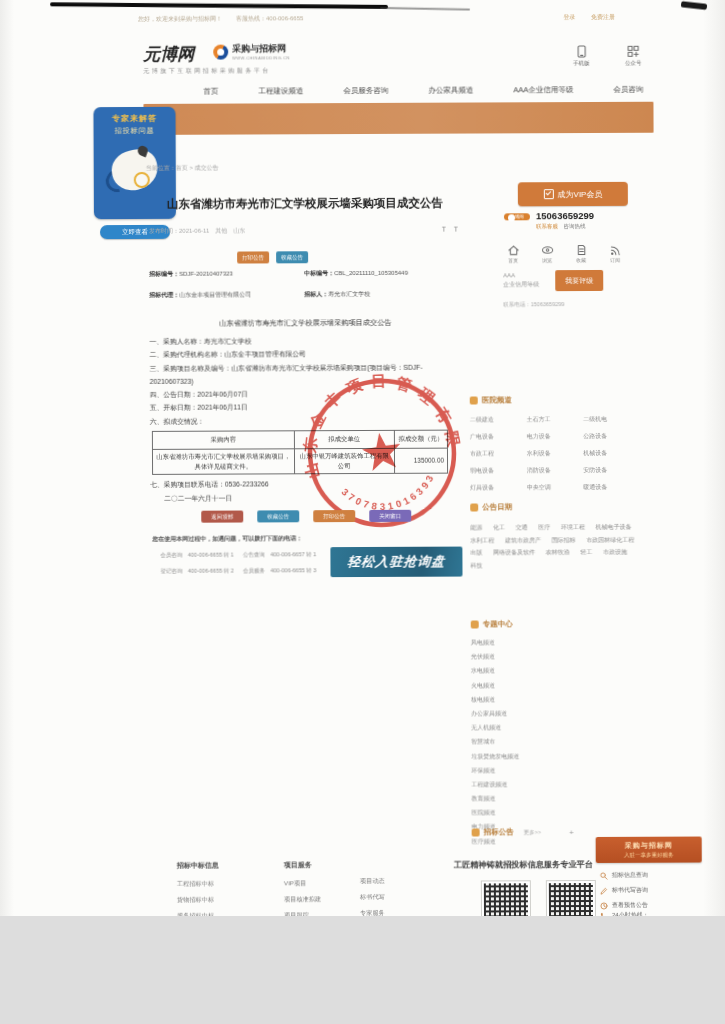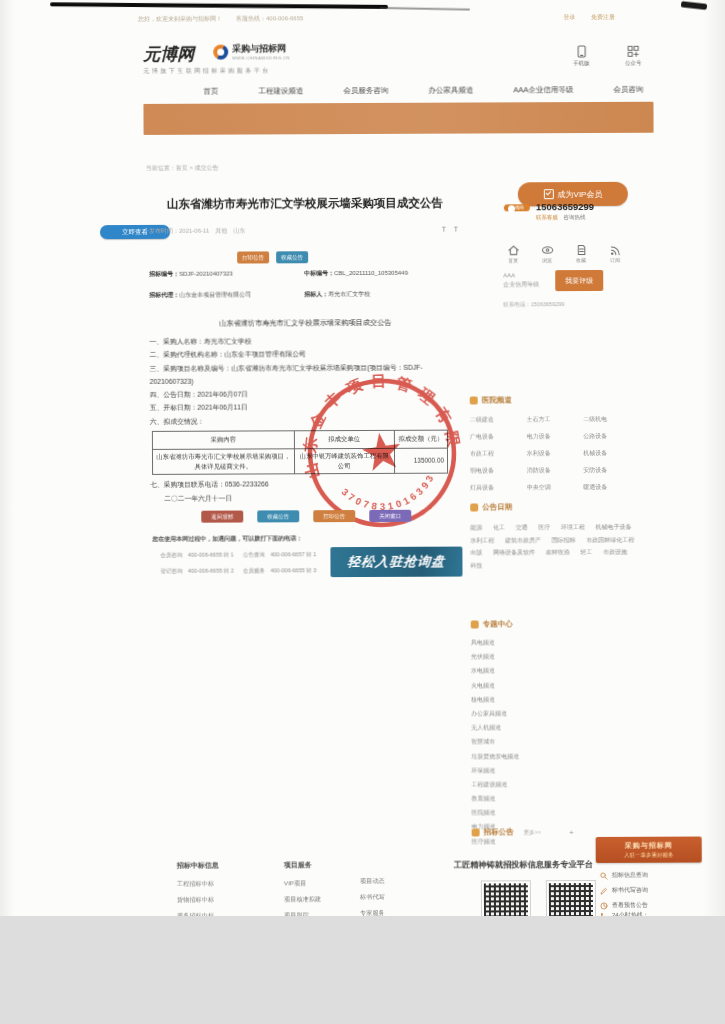--- a/index.html
+++ b/index.html
@@ -37,28 +37,28 @@
   .badge .l1{font-size:8px;font-weight:bold;color:#f4c04a;letter-spacing:1px;}
   .badge .l2{font-size:7px;color:#ffe9a8;margin-top:2px;letter-spacing:1px;}
   .cat{margin:8px auto 0;width:54px;height:50px;position:relative;}
   .cat .body{position:absolute;left:4px;top:6px;width:46px;height:40px;background:#f7f5ef;border-radius:50% 45% 55% 50%;transform:rotate(-12deg);}
   .cat .ear{position:absolute;left:30px;top:2px;width:10px;height:10px;background:#3b3b3b;border-radius:50% 50% 0 60%;transform:rotate(20deg);}
   .cat .tail{position:absolute;left:-2px;top:26px;width:16px;height:16px;border:3px solid #1d4f8c;border-radius:50%;border-top-color:transparent;border-right-color:transparent;transform:rotate(30deg);}
   .cat .glass{position:absolute;left:26px;top:28px;width:12px;height:12px;border:2px solid #e8b23c;border-radius:50%;background:rgba(255,255,255,.3);}
   .badge-btn{left:101px;top:224px;width:70px;height:14px;background:#2f86c9;border-radius:8px;color:#fff;font-size:6.5px;line-height:14px;text-align:center;box-shadow:0 1px 1px rgba(0,0,0,.2);cursor:pointer;}
   
   .crumb{left:147px;top:163px;font-size:6px;color:#a6a6a6;}
-  .vip-btn{left:519px;top:183px;width:110px;height:24px;background:#d07a3a;border-radius:12px;color:#fff;font-size:8px;display:flex;align-items:center;justify-content:center;gap:4px;cursor:pointer;box-shadow:0 1px 1px rgba(0,0,0,.15);}
+  .vip-btn{left:519px;top:183px;width:110px;height:24px;background:#d07a3a;border-radius:4px;color:#fff;font-size:8px;display:flex;align-items:center;justify-content:center;gap:4px;cursor:pointer;box-shadow:0 1px 1px rgba(0,0,0,.15);}
   .vip-ico{display:inline-block;width:8px;height:8px;border:1px solid #fff;border-radius:1px;position:relative;}
   .vip-ico::after{content:"";position:absolute;left:1.5px;top:1px;width:4px;height:2px;border-left:1px solid #fff;border-bottom:1px solid #fff;transform:rotate(-45deg);}
   .title{left:150px;top:196px;width:312px;text-align:center;font-size:11.5px;font-weight:bold;color:#1f1f1f;line-height:1.3;}
   .meta{left:150px;top:226px;width:312px;font-size:6px;color:#ababab;display:flex;}
   .meta .fts{margin-left:auto;color:#8a8a8a;font-size:7px;letter-spacing:3px;}
   
-  .contact{left:505px;top:202px;display:flex;gap:6px;align-items:flex-start;}
+  .contact{left:505px;top:211px;display:flex;gap:6px;align-items:flex-start;}
   .contact .pill{margin-top:3px;width:26px;height:7px;background:#d9812f;border-radius:4px;color:#fff;font-size:4.5px;text-align:center;line-height:7px;}
   .contact .ph{font-size:9.5px;font-weight:bold;color:#222;}
   .contact .cap{font-size:5.5px;margin-top:2px;}
   .contact .cap .o{color:#d08a3a;}
   .contact .cap .g{color:#777;margin-left:4px;}
   .tools{left:504px;top:245px;display:flex;gap:14px;}
   .tool{width:20px;text-align:center;font-size:5px;color:#8a8a8a;cursor:pointer;}
   .tool svg{display:block;margin:0 auto 1px;}
   .aaa{left:504px;top:272px;font-size:6px;color:#9a9a9a;line-height:1.5;}
   .rate-btn{left:556px;top:271px;width:48px;height:21px;background:#d07a3a;border-radius:2px;color:#fff;font-size:7px;text-align:center;line-height:21px;cursor:pointer;}
@@ -184,20 +184,30 @@
       <span>首页</span>
       <span>工程建设频道</span>
       <span>会员服务咨询</span>
       <span>办公家具频道</span>
       <span>AAA企业信用等级</span>
       <span>会员咨询</span>
     </div>
 
     <div class="abs banner"></div>
 
+    <div class="abs badge">
+      <div class="l1">专家来解答</div>
+      <div class="l2">招投标问题</div>
+      <div class="cat">
+        <div class="tail"></div>
+          <div class="body"></div>
+          <div class="ear"></div>
+          <div class="glass"></div>
+      </div>
+    </div>
     <div class="abs badge-btn">立即查看</div>
 
     <div class="abs crumb">当前位置：首页 &gt; 成交公告</div>
     <div class="abs vip-btn">
       <span class="vip-ico"></span>
       <span>成为VIP会员</span>
     </div>
     <div class="abs title">山东省潍坊市寿光市汇文学校展示墙采购项目成交公告</div>
     <div class="abs meta">
       <span>发布时间：2021-06-11　其他　山东</span>

